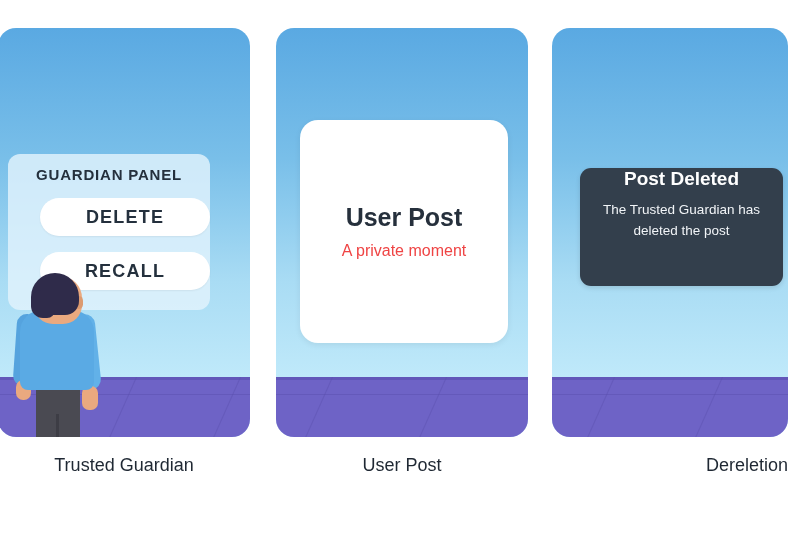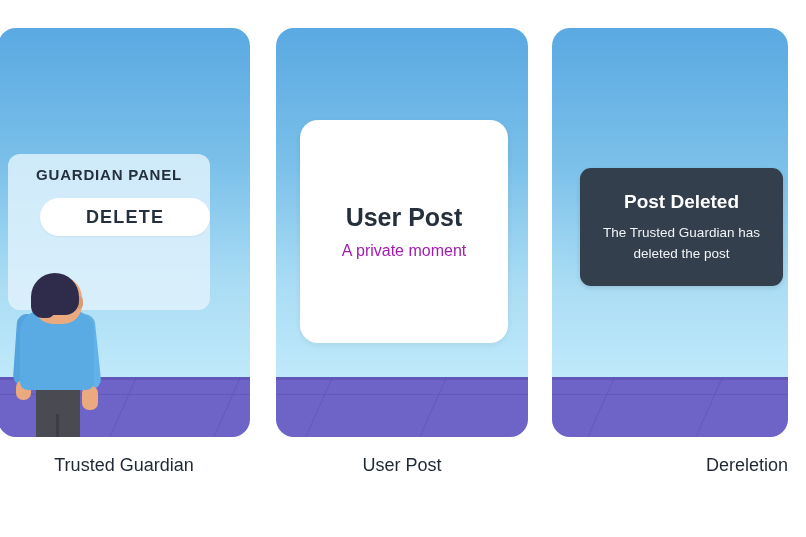--- a/index.html
+++ b/index.html
@@ -84,27 +84,27 @@
   #ear{left:60px;top:20px;width:9px;height:13px;background:#dc9a70;border-radius:5px;}
 
   
   #post-card{
     position:absolute;left:24px;top:92px;width:208px;height:223px;
     background:#ffffff;border-radius:18px;
     display:flex;flex-direction:column;align-items:center;justify-content:center;
     box-shadow:0 2px 6px rgba(0,0,0,.07);
   }
   #post-title{font-size:25px;font-weight:700;color:#26303c;}
-  #post-sub{font-size:16px;color:#a21caf;margin-top:10px;}
+  #post-sub{font-size:16px;color:#ef4444;margin-top:10px;}
 
   
   #deleted-card{
     position:absolute;left:28px;top:140px;width:203px;height:118px;
     background:#333f4c;border-radius:11px;
-    display:flex;flex-direction:column;align-items:center;justify-content:center;
+    display:flex;flex-direction:column;align-items:center;justify-content:flex-start;
     box-shadow:0 2px 5px rgba(0,0,0,.12);
   }
   #deleted-title{font-size:19px;font-weight:700;color:#ffffff;}
   #deleted-body{
     margin-top:9px;font-size:13.5px;line-height:21px;color:#f1f4f7;
     text-align:center;width:180px;
   }
 
   
   .caption{
@@ -125,20 +125,21 @@
     <div class="sky"></div>
     <div class="floor">
       <div class="hline"></div>
       <div class="dline" style="left:118px;transform:rotate(24deg);"></div>
       <div class="dline" style="left:222px;transform:rotate(24deg);"></div>
     </div>
 
     <div id="guardian-card">
       <div id="guardian-title">GUARDIAN PANEL</div>
       <div class="gbtn" id="btn-delete">DELETE</div>
+      <div class="gbtn" id="btn-recall">RECALL</div>
     </div>
 
     <div id="person">
       <div class="p" id="legs"></div>
       <div class="p" id="leg-split"></div>
       <div class="p" id="arm-l"></div>
       <div class="p" id="arm-r"></div>
       <div class="p" id="hand-l"></div>
       <div class="p" id="hand-r"></div>
       <div class="p" id="torso"></div>

